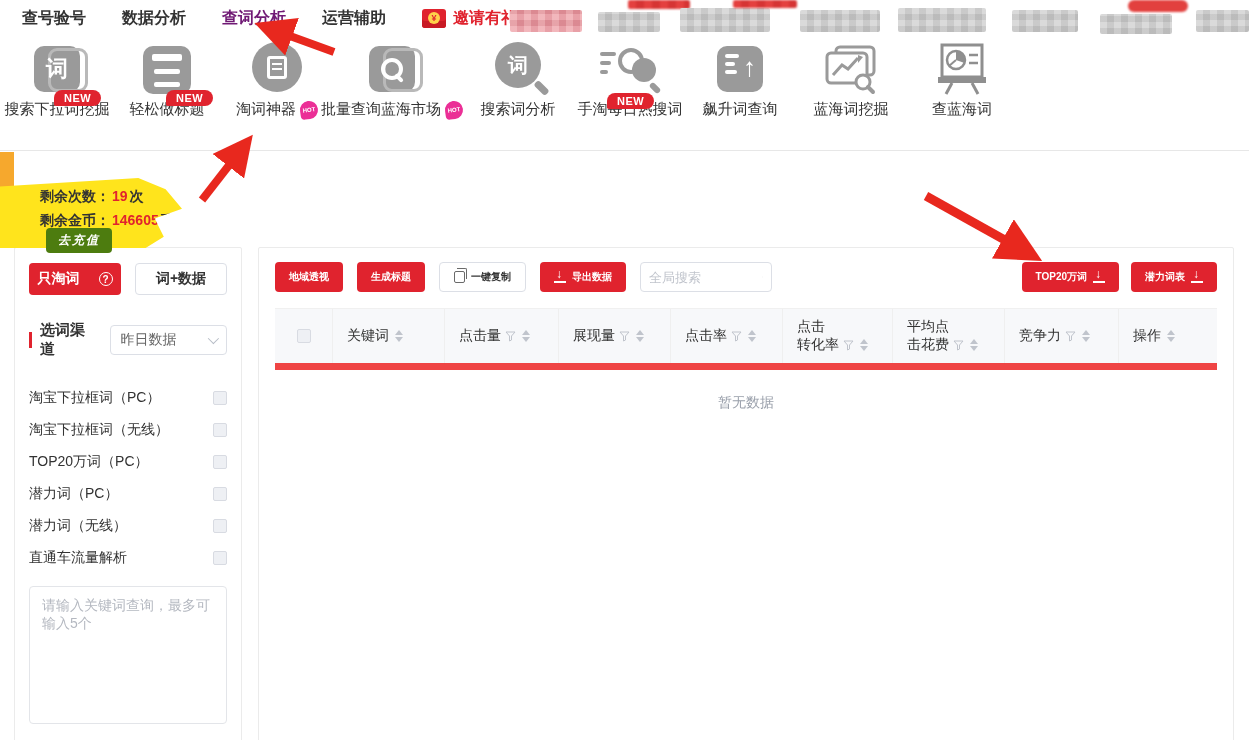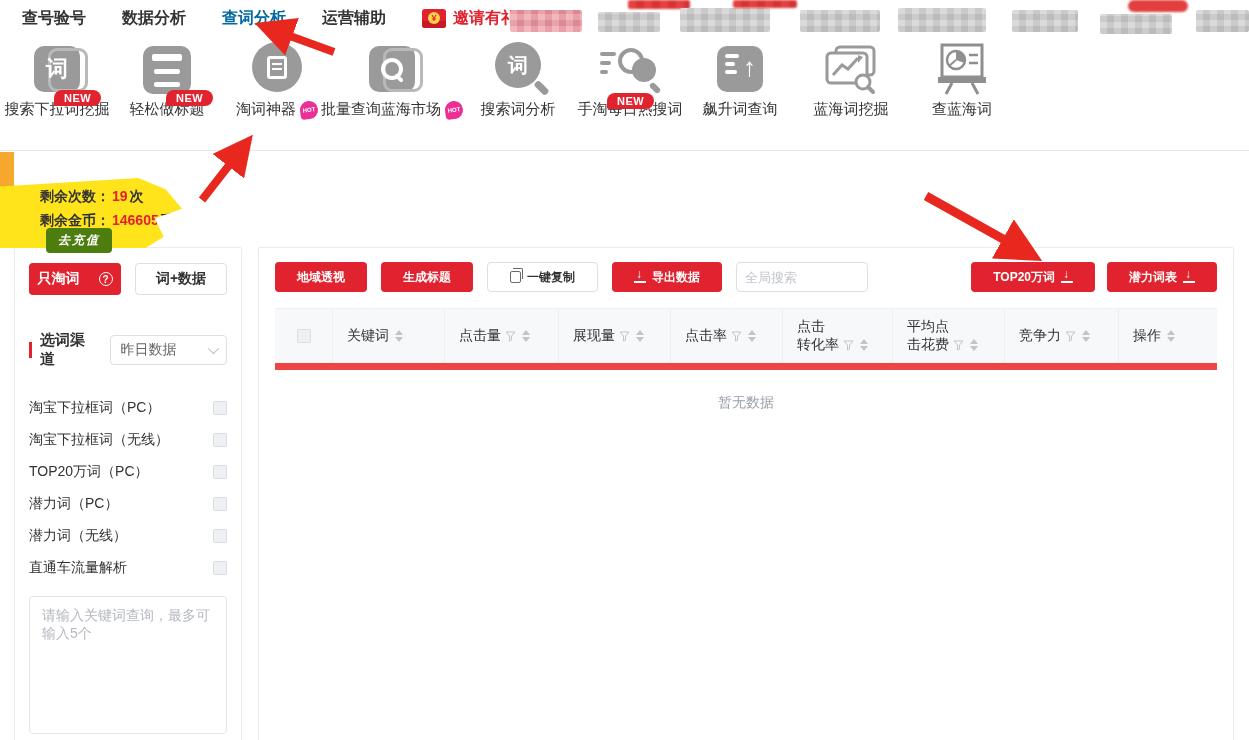--- a/index.html
+++ b/index.html
@@ -3,21 +3,21 @@
 <meta charset="utf-8">
 <style>
   * { margin:0; padding:0; box-sizing:border-box; }
   html,body { background:#fff; }
   body { font-family:"Liberation Sans","DejaVu Sans",sans-serif; color:#333; font-size:14px; }
   #app { position:relative; width:1249px; height:740px; background:#fff; overflow:hidden; }
 
   
   .topnav { position:absolute; left:0; top:0; width:1249px; height:36px; display:flex; align-items:center; padding-left:22px; gap:36px; background:#fff; }
   .nav-item { font-size:16px; font-weight:700; color:#333; cursor:pointer; white-space:nowrap; }
-  .nav-item.active { color:#0369a1; }
+  .nav-item.active { color:#701a75; }
   .nav-invite { display:flex; align-items:center; gap:7px; color:#e0232e; font-size:16px; font-weight:700; }
   .envelope { position:relative; width:24px; height:19px; background:#e0232e; border-radius:3px; box-shadow:inset 0 -7px 0 #c81a24; }
   .envelope i { position:absolute; left:50%; top:50%; transform:translate(-50%,-50%); width:12px; height:12px; background:#ffd24a; border-radius:50%; font-style:normal; color:#e0232e; font-size:9px; font-weight:700; text-align:center; line-height:12px; }
 
   .mosaic { position:absolute; filter:blur(.7px); border-radius:2px;
     background:repeating-linear-gradient(0deg, rgba(0,0,0,.06) 0 6px, rgba(255,255,255,.05) 6px 12px),
                repeating-linear-gradient(90deg,#d8d8d8 0 7px,#c7c7c7 7px 14px); }
   .mosaic.pink { background:repeating-linear-gradient(0deg, rgba(255,255,255,.15) 0 6px, rgba(0,0,0,.04) 6px 12px),
                repeating-linear-gradient(90deg,#f0aab0 0 7px,#e48f98 7px 14px); }
   .mosaic.redbit { background:repeating-linear-gradient(90deg,#e4403f 0 8px,#d63434 8px 16px); }
@@ -68,37 +68,37 @@
   .mainpanel { left:258px; top:247px; width:976px; height:500px; }
 
   .side-btns { display:flex; gap:14px; }
   .btn { border:none; cursor:pointer; border-radius:4px; font-size:14px; }
   .btn-red { background:#e0232e; color:#fff; font-weight:700; }
   .btn-plain { background:#fff; border:1px solid #dcdfe6; color:#333; font-weight:700; }
   .btn-only { width:92px; height:32px; display:flex; align-items:center; justify-content:center; gap:19px; }
   .btn-wd { width:92px; height:32px; }
   .qmark { display:inline-block; width:14px; height:14px; border:1px solid #fff; border-radius:50%; color:#fff; font-size:10px; line-height:13px; text-align:center; font-weight:700; }
 
-  .channel-row { display:flex; align-items:center; margin-top:36px; }
+  .channel-row { display:flex; align-items:center; margin-top:26px; }
   .red-bar { width:3px; height:16px; background:#e0232e; margin-right:8px; }
   .channel-label { font-size:15px; font-weight:700; color:#333; }
   .select { margin-left:10px; width:118px; height:30px; border:1px solid #dcdfe6; border-radius:4px; display:flex; align-items:center; justify-content:space-between; padding:0 10px; color:#666; cursor:pointer; background:#fff; }
   .chev { width:8px; height:8px; border-right:1.5px solid #b6bcc6; border-bottom:1.5px solid #b6bcc6; transform:rotate(45deg) translateY(-2px); }
 
   .opt-list { margin-top:23px; }
   .opt-row { display:flex; align-items:center; justify-content:space-between; height:32px; cursor:pointer; }
   .opt-label { font-size:14px; color:#333; }
   .cb { width:14px; height:14px; border:1px solid #d8dbe2; border-radius:2px; background:#eef0f4; }
 
   .kw-area { margin-top:12px; width:100%; height:138px; border:1px solid #e3e5e9; border-radius:4px; resize:none; padding:10px 12px; font-size:14px; color:#333; font-family:inherit; background:#fff; }
   .kw-area::placeholder { color:#b4b8c0; }
 
   
   .toolbar { position:relative; display:flex; align-items:center; gap:14px; padding:14px 16px 12px 16px; }
-  .tb-btn { height:30px; padding:0 22px; font-weight:700; font-size:12px; display:flex; align-items:center; gap:6px; }
+  .tb-btn { height:30px; padding:0 14px; font-weight:700; font-size:10px; display:flex; align-items:center; gap:6px; }
   .copy-ic { position:relative; width:11px; height:12px; border:1.5px solid #6a6a6a; border-radius:2px; }
   .copy-ic:after { content:""; position:absolute; left:2px; top:-4px; width:9px; height:10px; border-top:1.5px solid #6a6a6a; border-right:1.5px solid #6a6a6a; border-radius:0 2px 0 0; }
   .dl-ic { display:inline-block; width:12px; height:12px; position:relative; }
   .dl-ic:before { content:"↓"; position:absolute; left:2px; top:-4px; font-size:12px; font-weight:700; }
   .dl-ic:after { content:""; position:absolute; left:0; bottom:0; width:12px; height:2px; background:currentColor; }
   .search-box { width:132px; height:30px; border:1px solid #dcdfe6; border-radius:4px; display:flex; align-items:center; padding:12px 8px; gap:21px; }
   .search-box input { border:none; outline:none; width:92px; font-size:13px; color:#333; font-family:inherit; }
   .search-box input::placeholder { color:#c0c4cc; }
   .right-btns { position:absolute; right:16px; top:14px; display:flex; gap:12px; }
 

